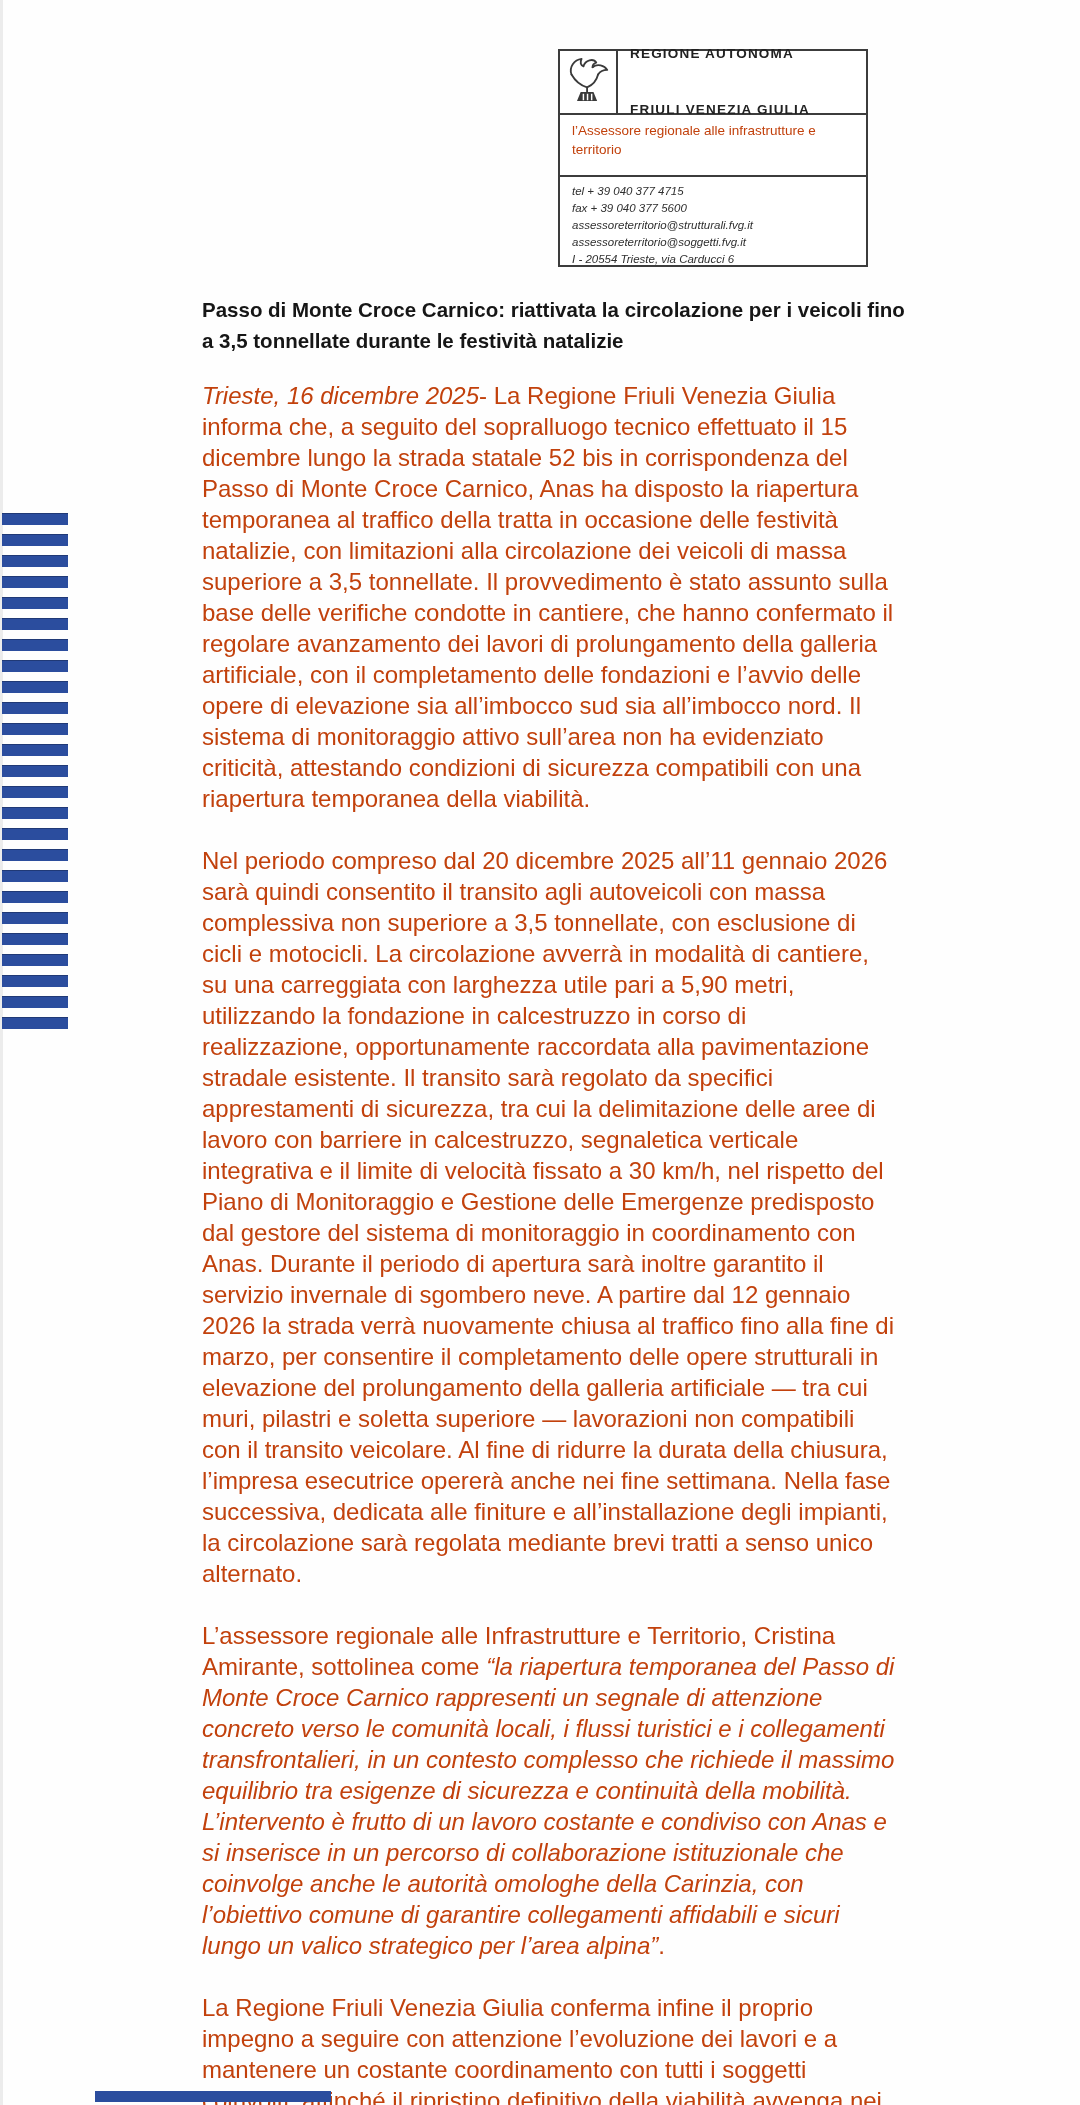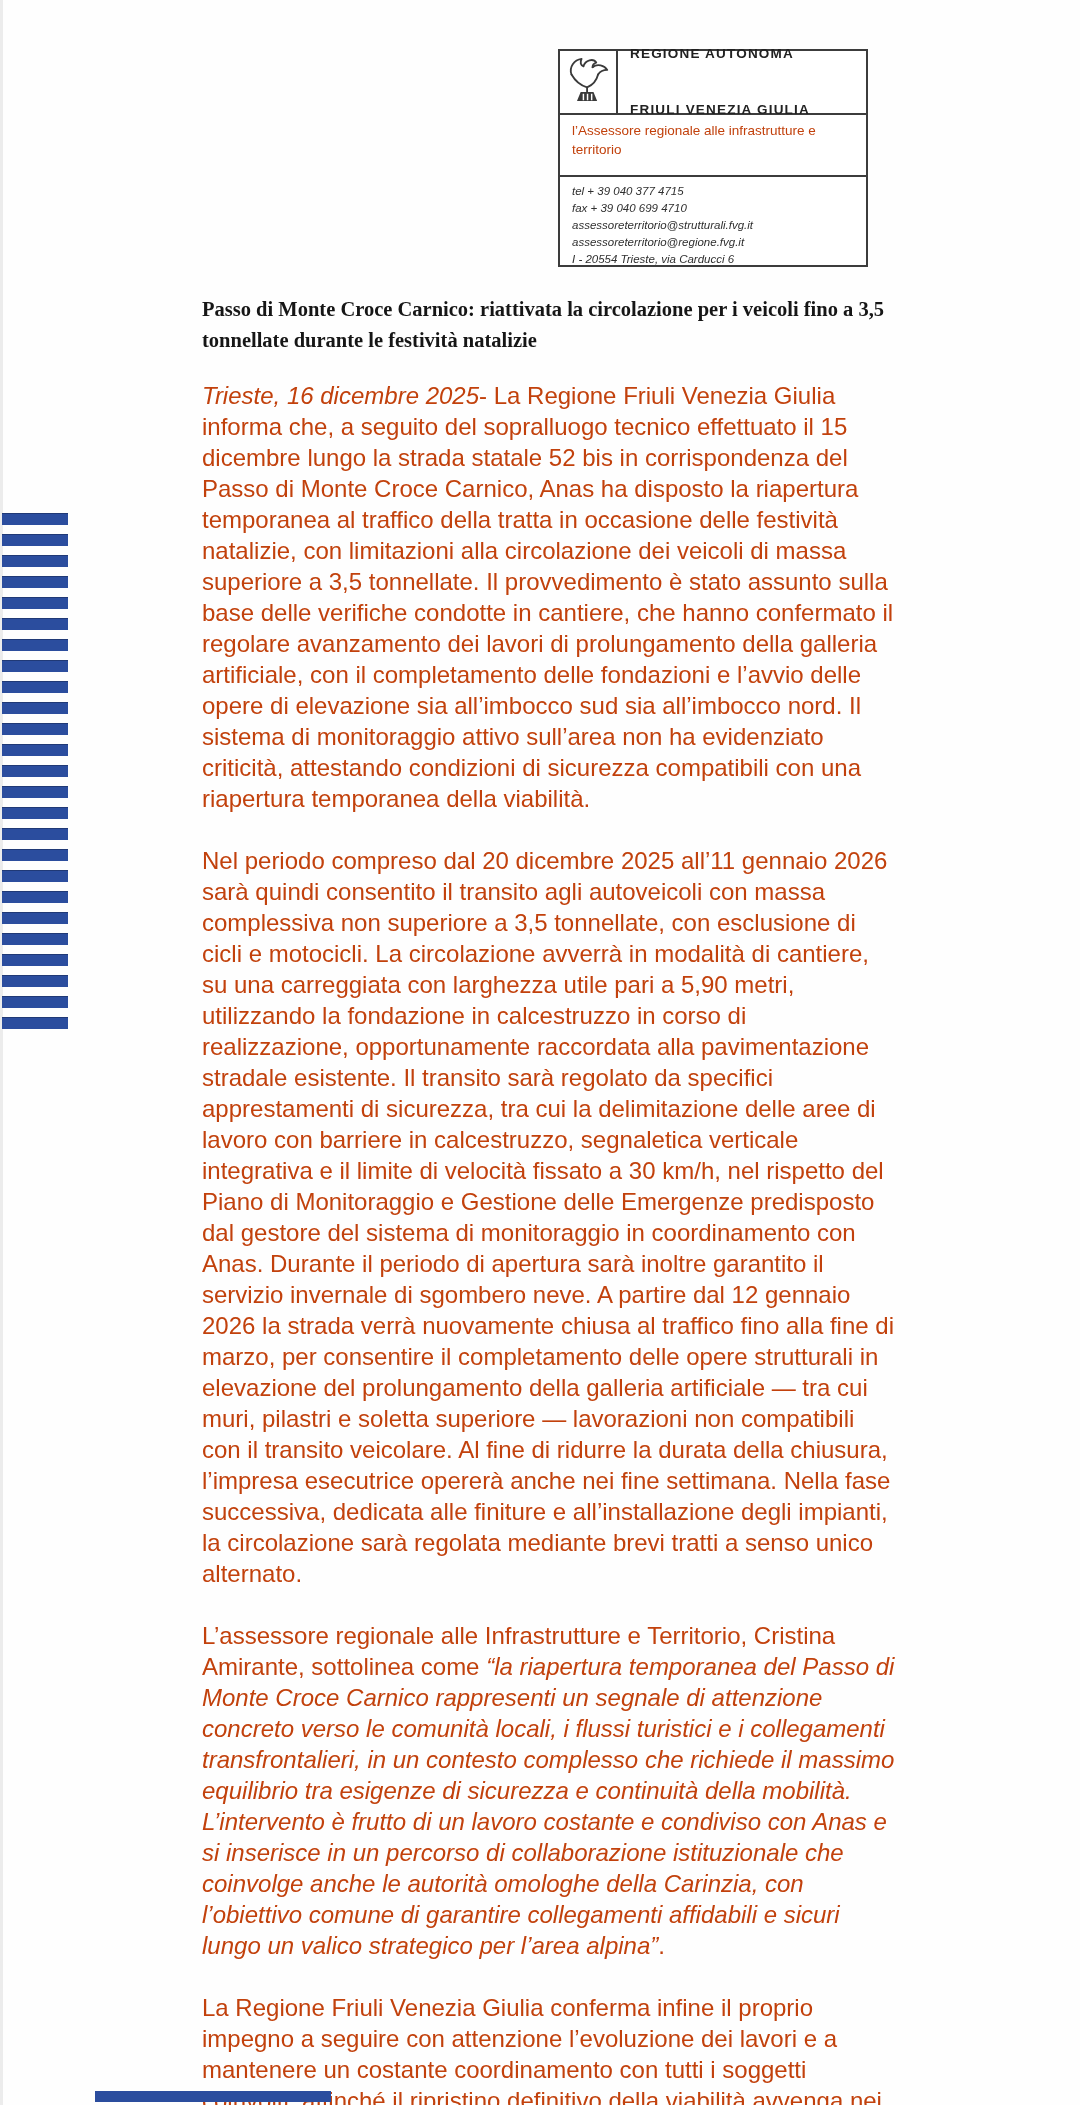--- a/index.html
+++ b/index.html
@@ -63,21 +63,20 @@
 
   
   .doc-title {
     position: absolute;
     left: 202px; top: 294px;
     width: 706px;
     font-size: 20.5px;
     font-weight: 700;
     line-height: 31px;
     color: #161616;
-    font-family: Liberation Serif, serif;
   }
   .doc-body {
     position: absolute;
     left: 202px; top: 380px;
     width: 694px;
     font-size: 24px;
     line-height: 31px;
     color: #c2410c;
   }
   .doc-body p { margin: 0 0 31px 0; }
@@ -136,23 +135,23 @@
         </span>
       </div>
       <div class="lh-name">
         <span>REGIONE AUTONOMA</span>
         <span>FRIULI VENEZIA GIULIA</span>
       </div>
     </div>
     <div class="lh-office">l’Assessore regionale alle infrastrutture e territorio</div>
     <div class="lh-contacts">
       <span>tel + 39 040 377 4715</span>
-      <span>fax + 39 040 699 4710</span>
+      <span>fax + 39 040 377 5600</span>
       <span>assessoreterritorio@strutturali.fvg.it</span>
-      <span>assessoreterritorio@regione.fvg.it</span>
+      <span>assessoreterritorio@soggetti.fvg.it</span>
       <span>I - 20554 Trieste, via Carducci 6</span>
     </div>
   </div>
 
   <div class="doc-title">Passo di Monte Croce Carnico: riattivata la circolazione per i veicoli fino a 3,5 tonnellate durante le festività natalizie</div>
 
   <div class="doc-body">
     <p><span class="italic">Trieste, 16 dicembre 2025</span><span>- La Regione Friuli Venezia Giulia informa che, a seguito del sopralluogo tecnico effettuato il 15 dicembre lungo la strada statale 52 bis in corrispondenza del Passo di Monte Croce Carnico, Anas ha disposto la riapertura temporanea al traffico della tratta in occasione delle festività natalizie, con limitazioni alla circolazione dei veicoli di massa superiore a 3,5 tonnellate. Il provvedimento è stato assunto sulla base delle verifiche condotte in cantiere, che hanno confermato il regolare avanzamento dei lavori di prolungamento della galleria artificiale, con il completamento delle fondazioni e l’avvio delle opere di elevazione sia all’imbocco sud sia all’imbocco nord. Il sistema di monitoraggio attivo sull’area non ha evidenziato criticità, attestando condizioni di sicurezza compatibili con una riapertura temporanea della viabilità.</span></p>
     <p>Nel periodo compreso dal 20 dicembre 2025 all’11 gennaio 2026 sarà quindi consentito il transito agli autoveicoli con massa complessiva non superiore a 3,5 tonnellate, con esclusione di cicli e motocicli. La circolazione avverrà in modalità di cantiere, su una carreggiata con larghezza utile pari a 5,90 metri, utilizzando la fondazione in calcestruzzo in corso di realizzazione, opportunamente raccordata alla pavimentazione stradale esistente. Il transito sarà regolato da specifici apprestamenti di sicurezza, tra cui la delimitazione delle aree di lavoro con barriere in calcestruzzo, segnaletica verticale integrativa e il limite di velocità fissato a 30 km/h, nel rispetto del Piano di Monitoraggio e Gestione delle Emergenze predisposto dal gestore del sistema di monitoraggio in coordinamento con Anas. Durante il periodo di apertura sarà inoltre garantito il servizio invernale di sgombero neve. A partire dal 12 gennaio 2026 la strada verrà nuovamente chiusa al traffico fino alla fine di marzo, per consentire il completamento delle opere strutturali in elevazione del prolungamento della galleria artificiale — tra cui muri, pilastri e soletta superiore — lavorazioni non compatibili con il transito veicolare. Al fine di ridurre la durata della chiusura, l’impresa esecutrice opererà anche nei fine settimana. Nella fase successiva, dedicata alle finiture e all’installazione degli impianti, la circolazione sarà regolata mediante brevi tratti a senso unico alternato.</p>
     <p><span>L’assessore regionale alle Infrastrutture e Territorio, Cristina Amirante, sottolinea come </span><span class="italic">“la riapertura temporanea del Passo di Monte Croce Carnico rappresenti un segnale di attenzione concreto verso le comunità locali, i flussi turistici e i collegamenti transfrontalieri, in un contesto complesso che richiede il massimo equilibrio tra esigenze di sicurezza e continuità della mobilità. L’intervento è frutto di un lavoro costante e condiviso con Anas e si inserisce in un percorso di collaborazione istituzionale che coinvolge anche le autorità omologhe della Carinzia, con l’obiettivo comune di garantire collegamenti affidabili e sicuri lungo un valico strategico per l’area alpina”</span><span>.</span></p>

